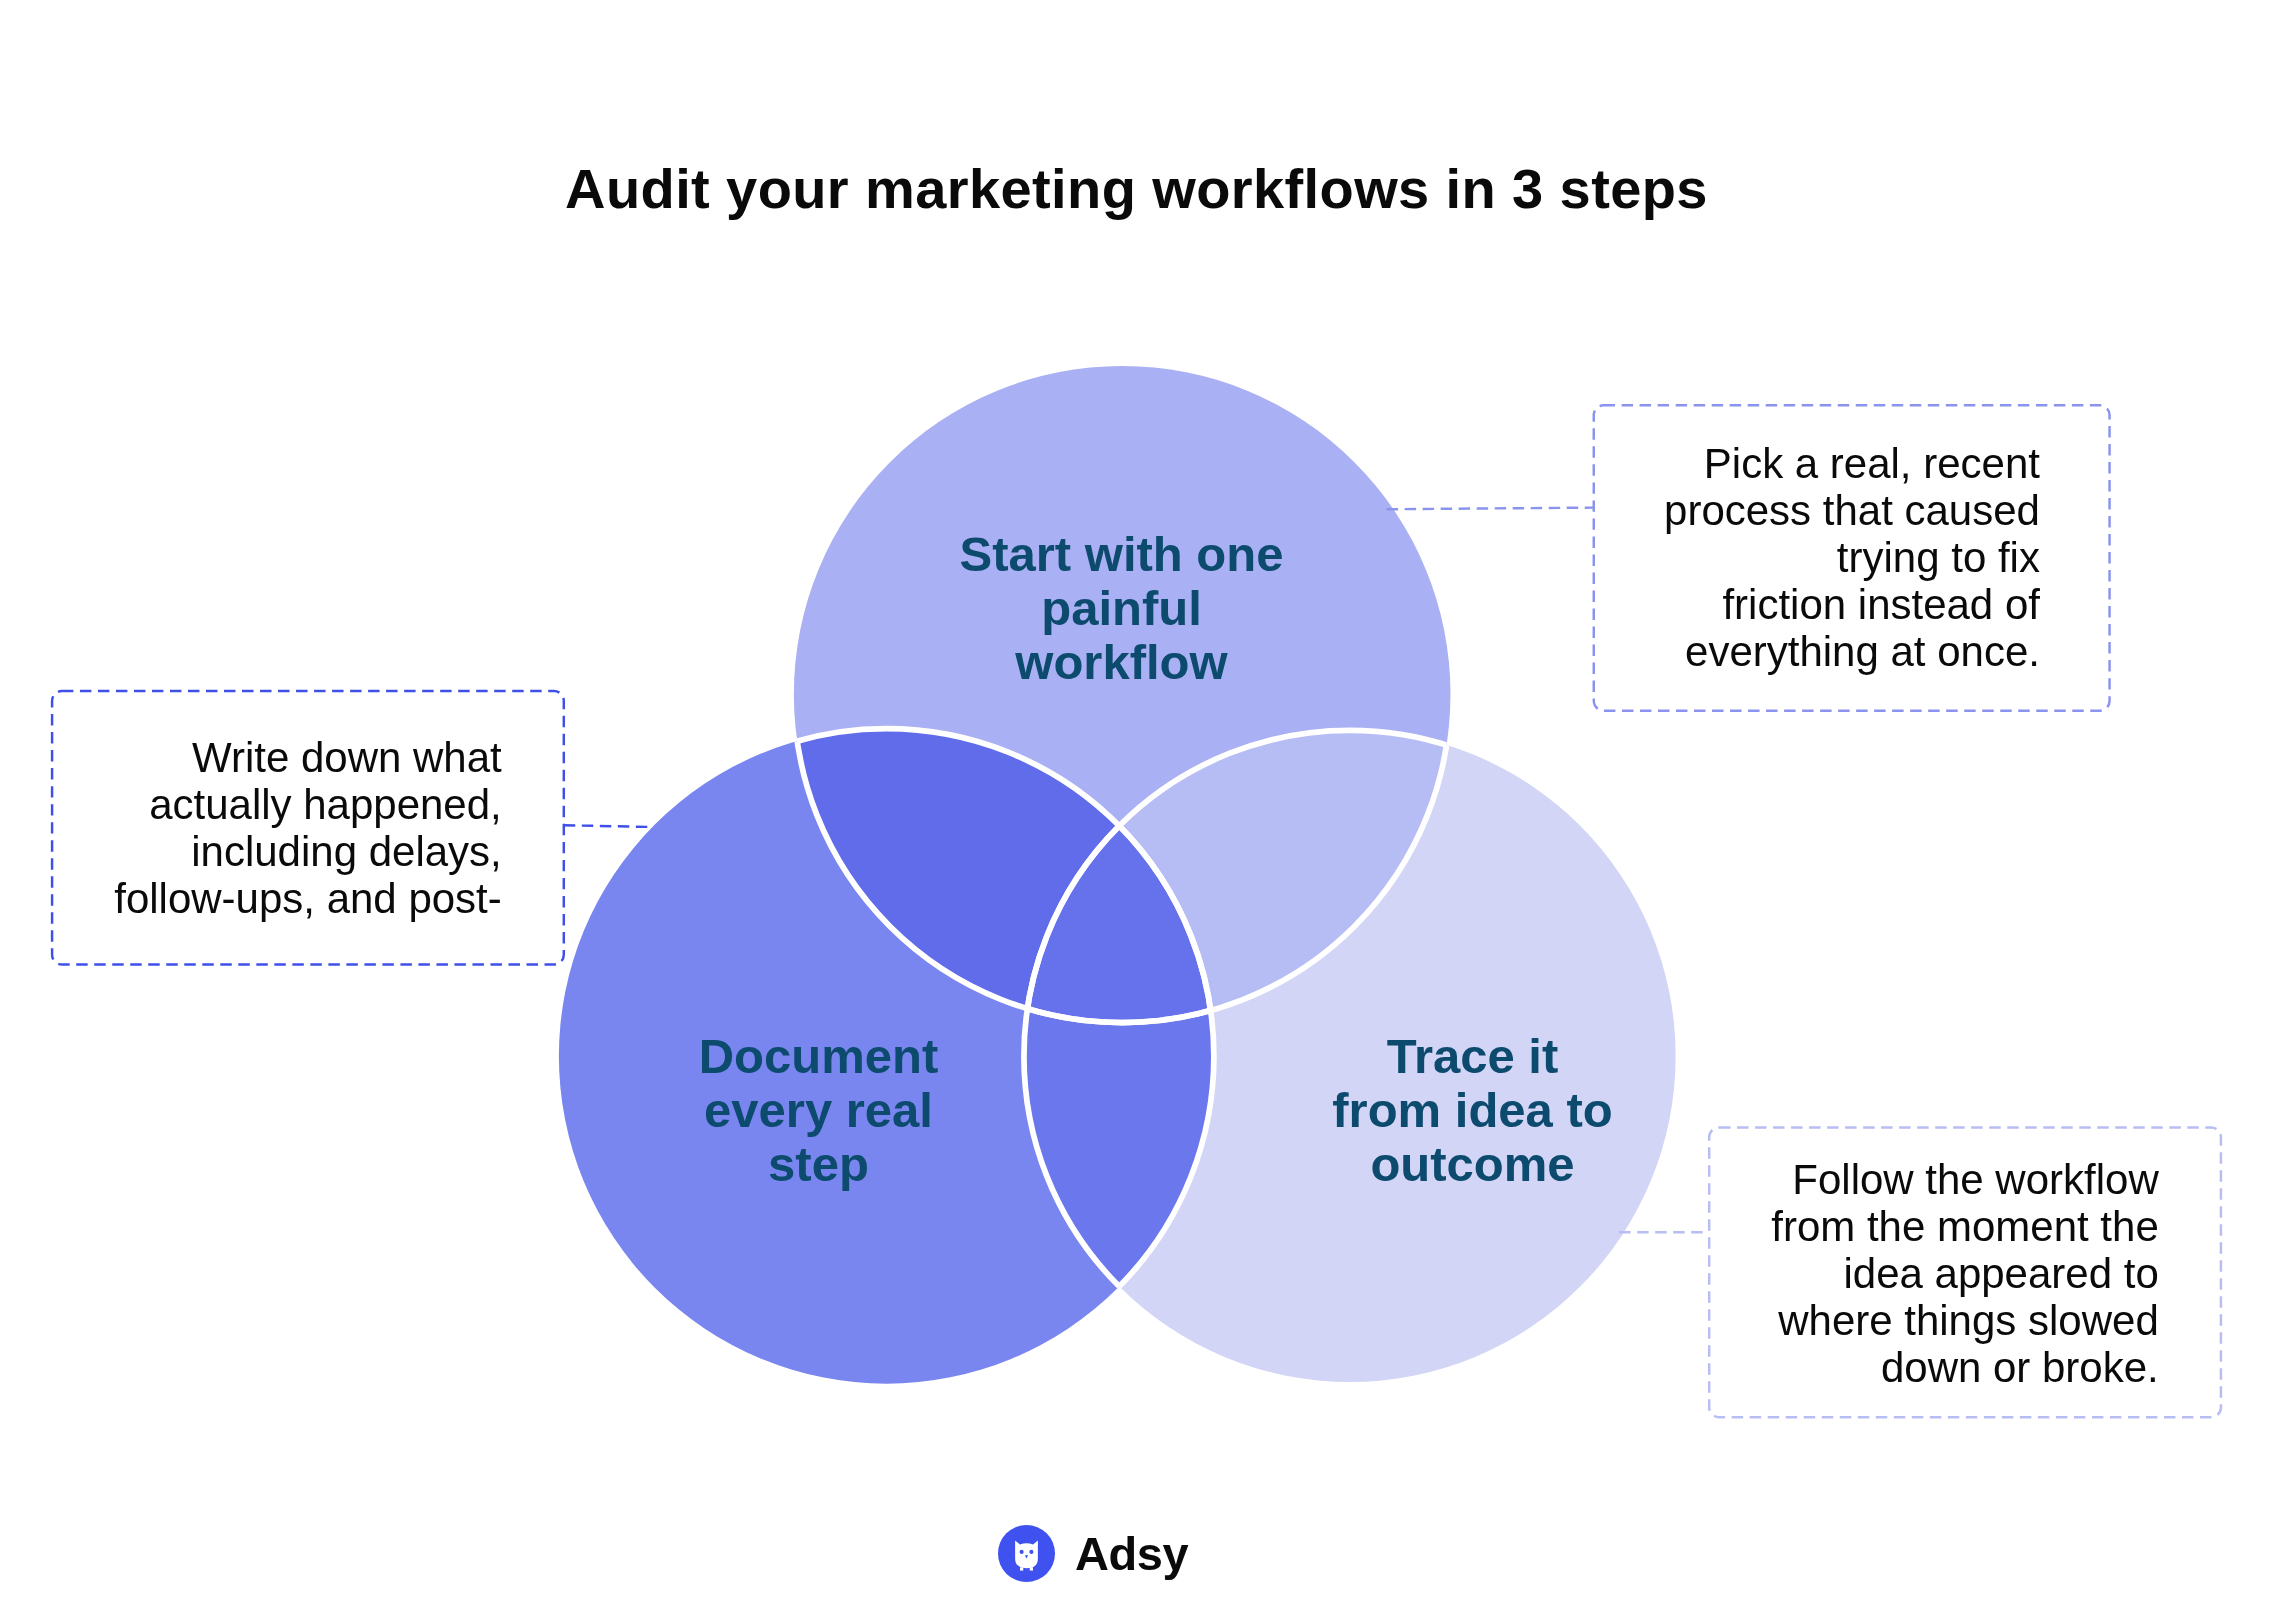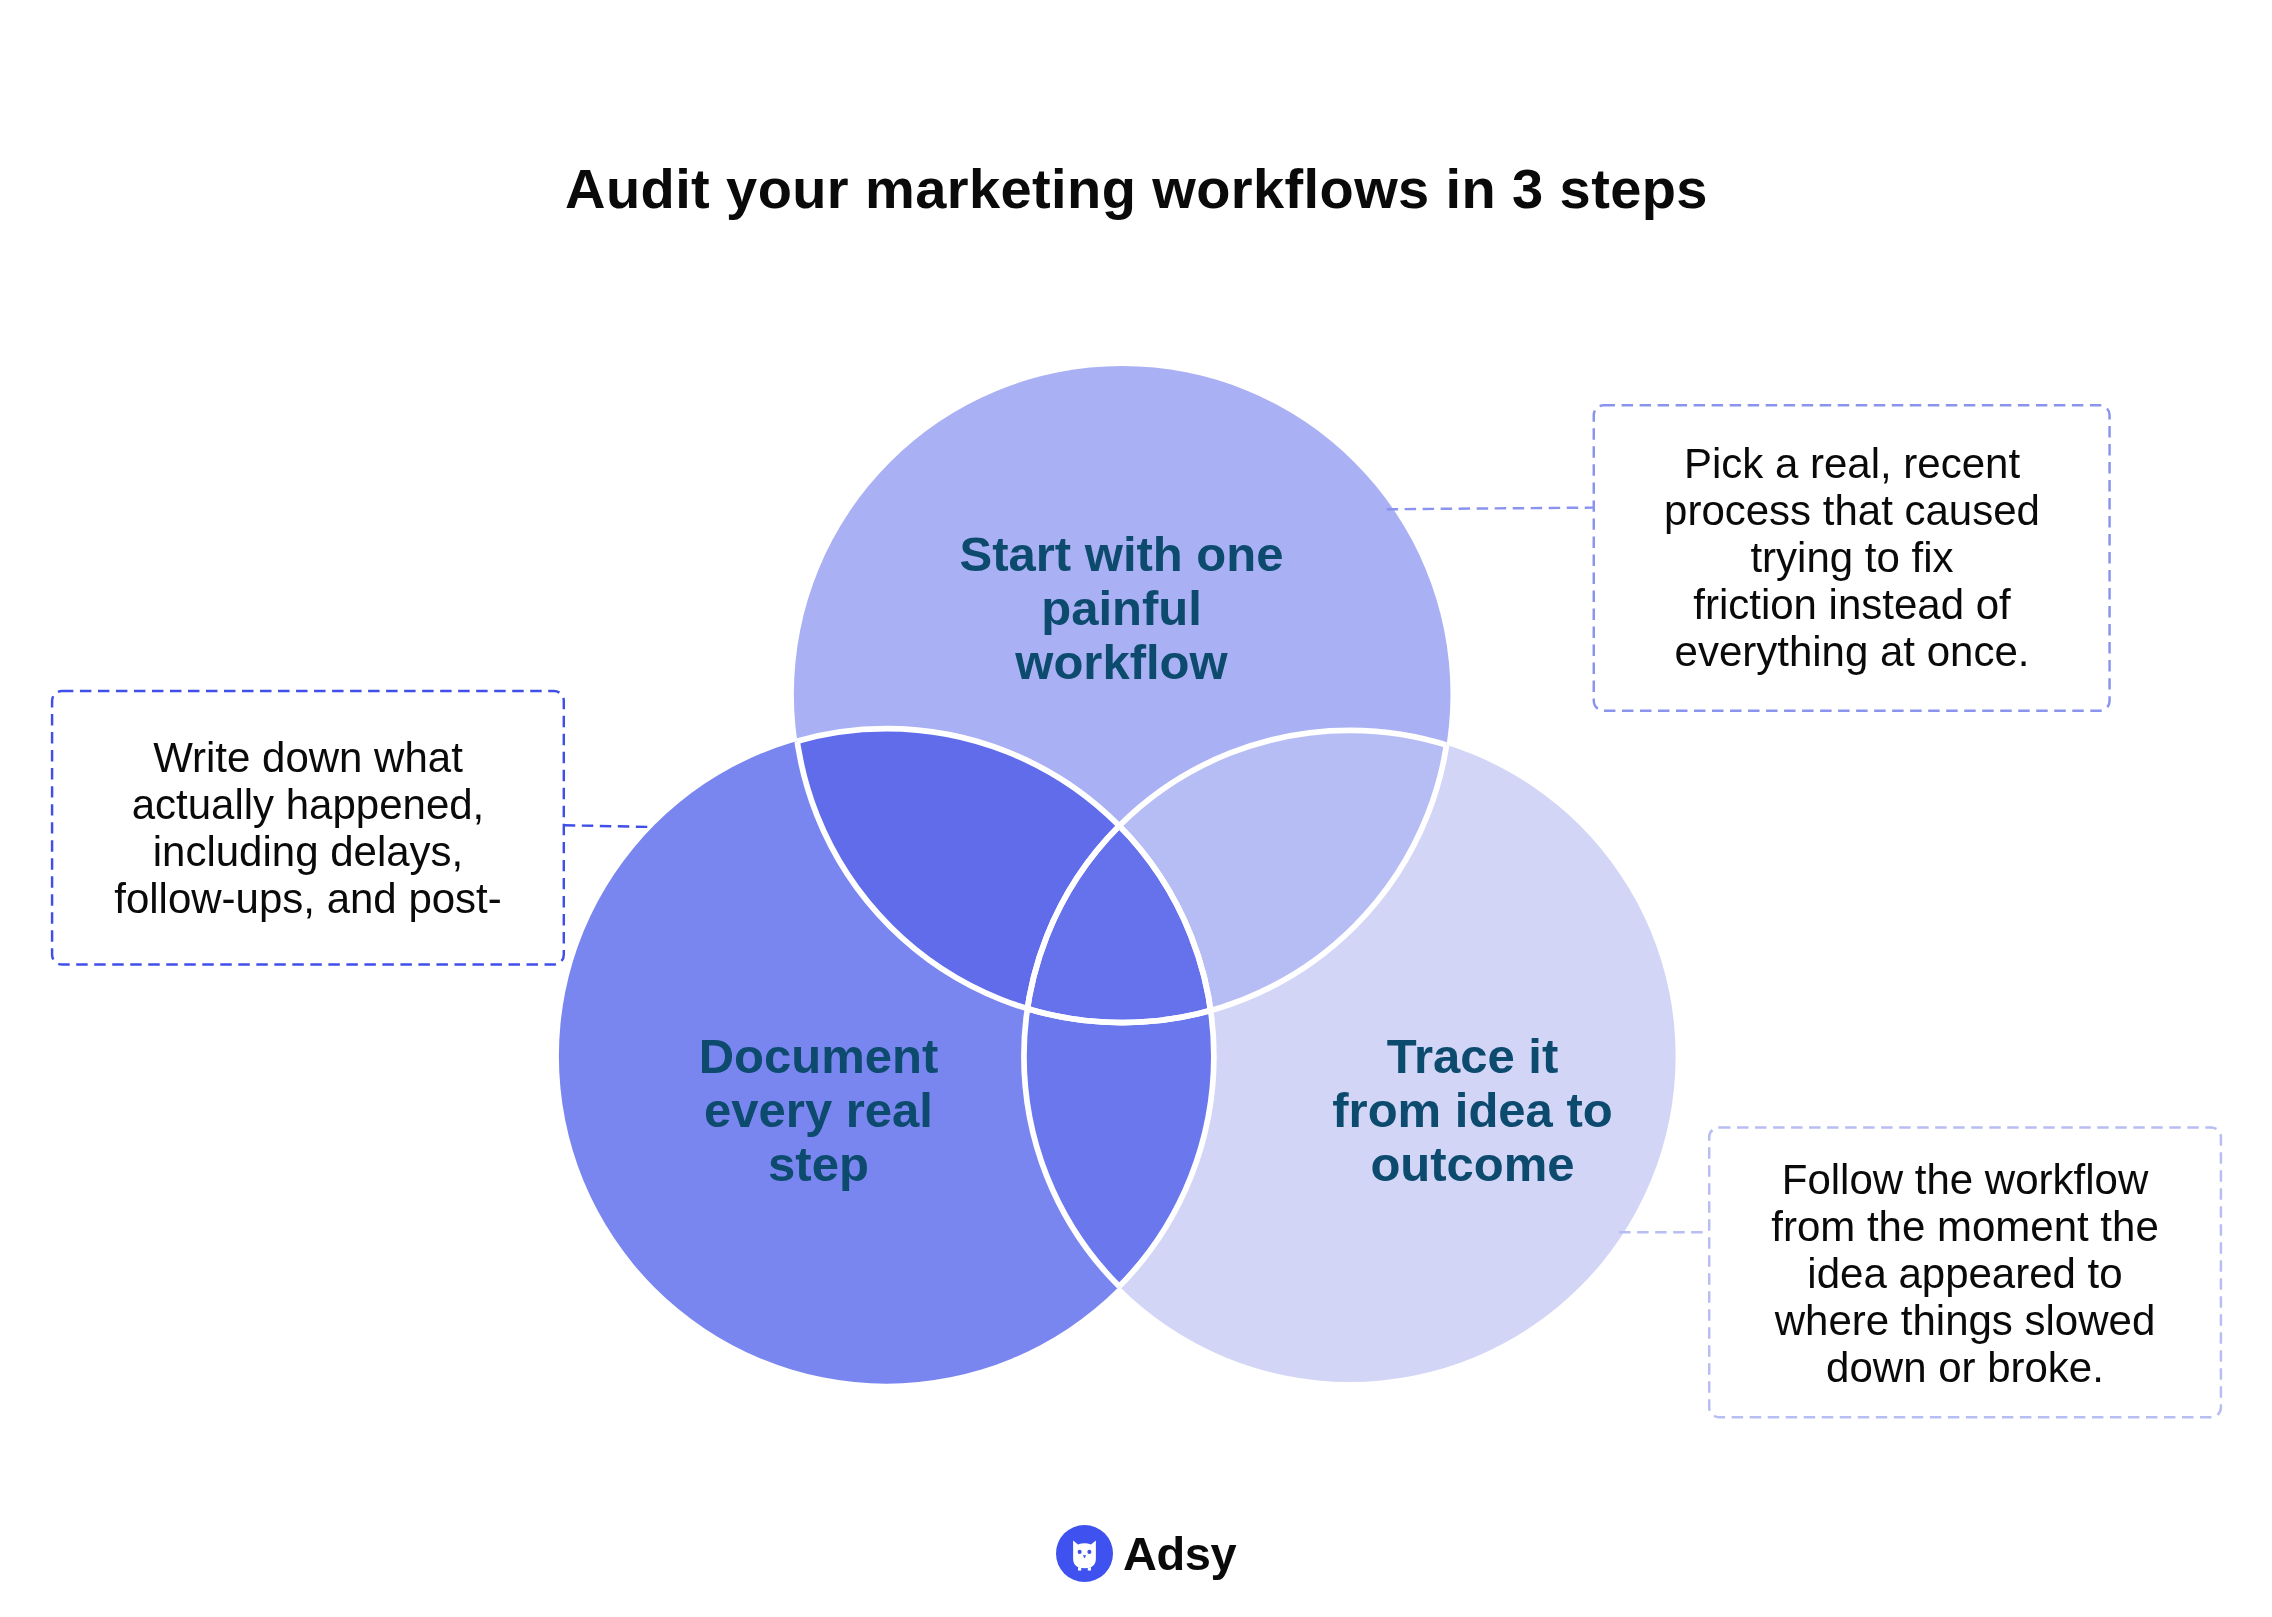--- a/index.html
+++ b/index.html
@@ -5,23 +5,23 @@
   html, body { margin: 0; padding: 0; background: #ffffff; }
   body { width: 2273px; height: 1617px; position: relative; overflow: hidden;
          font-family: "Liberation Sans", sans-serif; color: #0a0a0a; }
   .title { position: absolute; left: 0; top: 161px; width: 2273px; text-align: center;
            font-size: 56px; font-weight: 700; letter-spacing: 0.4px; line-height: 1; }
   svg.venn { position: absolute; left: 0; top: 0; }
   .circle-label { position: absolute; text-align: center; font-weight: 700;
                   font-size: 49px; line-height: 54px; color: #0c4a6e; }
   .note { position: absolute; box-sizing: border-box; border-radius: 11.5px;
           display: flex; align-items: center; justify-content: center;
-          text-align: center; font-size: 42px; line-height: 47px; color: #0a0a0a;
+          text-align: right; font-size: 42px; line-height: 47px; color: #0a0a0a;
           padding: 16.4px 21px; background: transparent; }
-  .logo { position: absolute; left: 1056px; top: 1525px; display: flex; align-items: center; gap: 10px; }
+  .logo { position: absolute; left: 998px; top: 1525px; display: flex; align-items: center; gap: 20px; }
   .logo-mark { width: 57px; height: 57px; border-radius: 50%; display: flex;
                align-items: center; justify-content: center; }
   .logo-text { font-size: 47px; font-weight: 700; letter-spacing: -0.4px; color: #0a0a0a; }
 </style>
 </head>
 <body>
 
 <div class="title">Audit your marketing workflows in 3 steps</div>
 
 <svg class="venn" width="2273" height="1617" viewBox="0 0 2775 1975">

